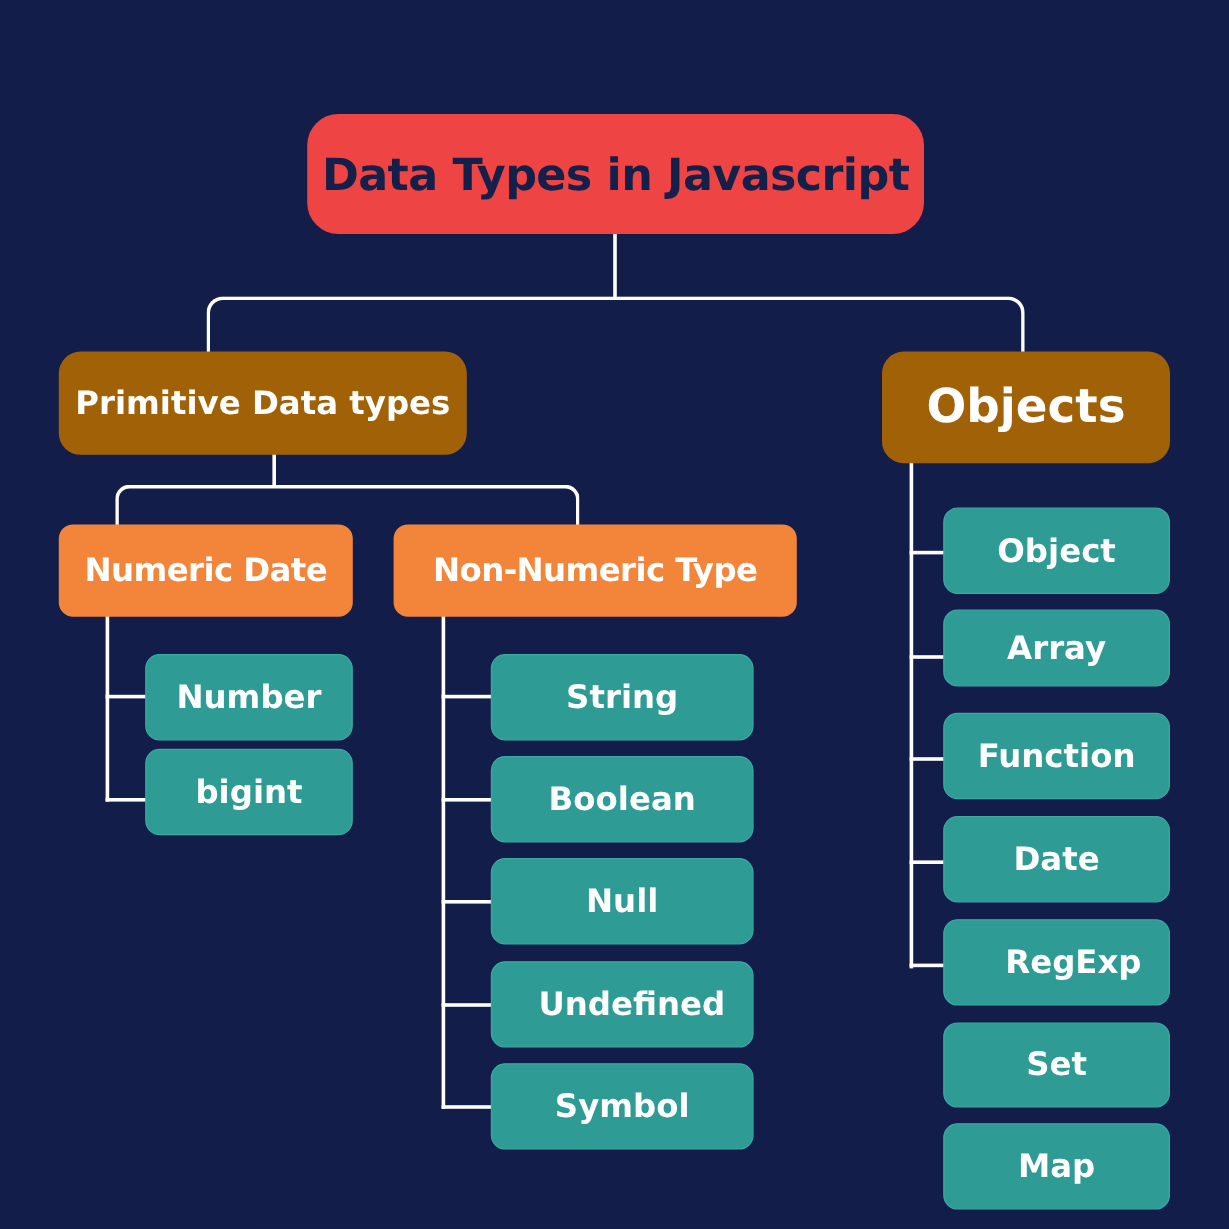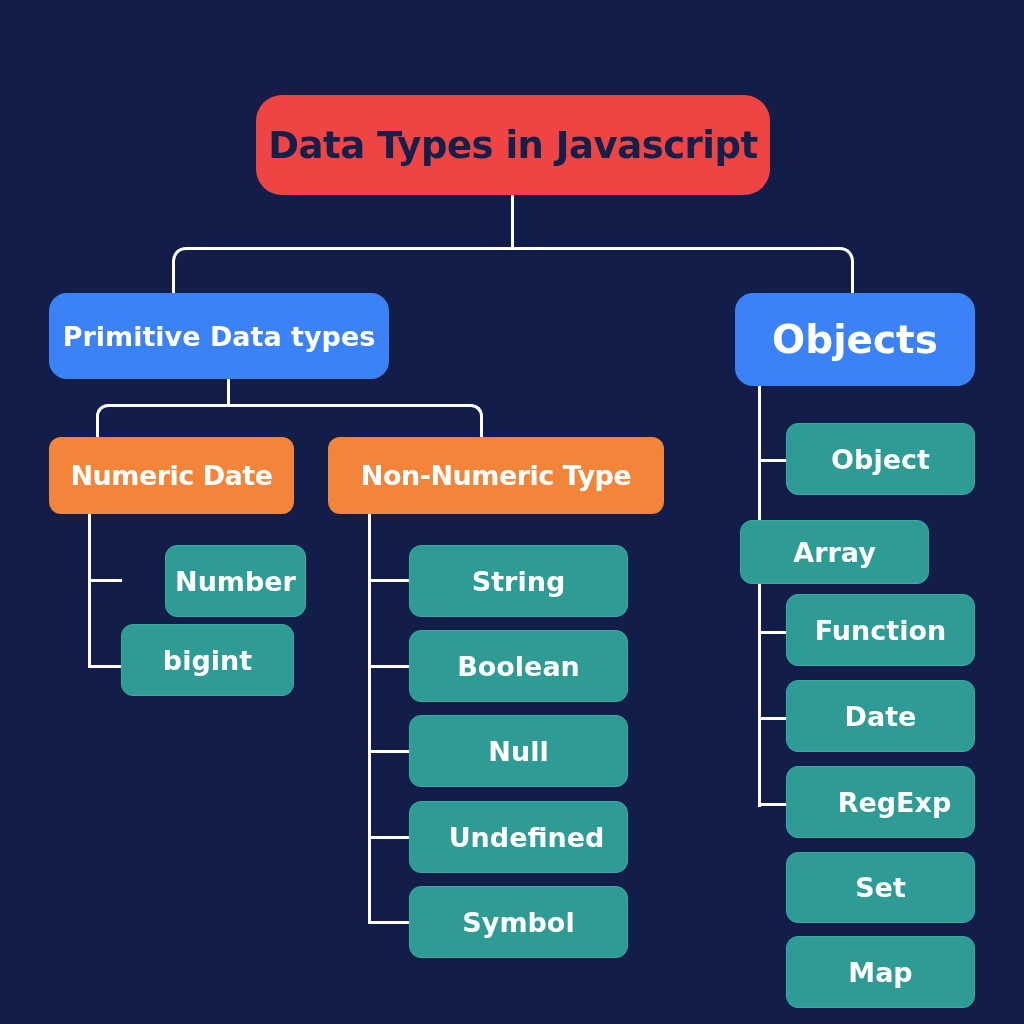--- a/index.html
+++ b/index.html
@@ -1,19 +1,19 @@
 <!DOCTYPE html>
 <html><head>
 <meta charset="utf-8">
 <style>
   html,body{margin:0;padding:0;}
   body{width:1024px;height:1024px;background:#121d4a;position:relative;overflow:hidden;font-family:"DejaVu Sans","Liberation Sans",sans-serif;}
   .node{position:absolute;box-sizing:border-box;border-radius:14px;display:flex;align-items:center;justify-content:center;font-weight:bold;}
   .root{background:#ef4444;color:#15204a;border-radius:26px;font-size:37px;letter-spacing:-0.5px;}
-  .cat{background:#3b82f6;color:#ffffff;border-radius:18px;}
+  .cat{background:#a16207;color:#ffffff;border-radius:18px;}
   .sub{background:#f3853a;color:#ffffff;border-radius:12px;font-size:27px;letter-spacing:-0.5px;}
   .leaf{background:#2e9b95;color:#ffffff;border-radius:12px;font-size:27px;border:1px solid #3aaaa3;}
   .line{position:absolute;background:#ffffff;}
   .curve{position:absolute;border:3px solid #ffffff;border-bottom:none;box-sizing:border-box;}
 </style>
 </head>
 <body>
 
 <div class="line" style="left:511px;top:195px;width:3px;height:54px;"></div>
 <div class="curve" style="left:172px;top:247px;width:682px;height:48px;border-radius:14px 14px 0 0;"></div>
@@ -40,28 +40,28 @@
 <div class="line" style="left:758px;top:803px;width:29px;height:3px;"></div>
 
 <div class="node root" style="left:256px;top:95px;width:514px;height:100px;">Data Types in Javascript</div>
 
 <div class="node cat" style="left:49px;top:293px;width:340px;height:86px;font-size:27px;">Primitive Data types</div>
 <div class="node cat" style="left:735px;top:293px;width:240px;height:93px;font-size:39px;">Objects</div>
 
 <div class="node sub" style="left:49px;top:437px;width:245px;height:77px;">Numeric Date</div>
 <div class="node sub" style="left:328px;top:437px;width:336px;height:77px;">Non-Numeric Type</div>
 
-<div class="node leaf" style="left:121px;top:545px;width:141px;height:72px;margin-left:44px;">Number</div>
+<div class="node leaf" style="left:121px;top:545px;width:173px;height:72px;">Number</div>
 <div class="node leaf" style="left:121px;top:624px;width:173px;height:72px;">bigint</div>
 
 <div class="node leaf" style="left:409px;top:545px;width:219px;height:72px;">String</div>
 <div class="node leaf" style="left:409px;top:630px;width:219px;height:72px;">Boolean</div>
 <div class="node leaf" style="left:409px;top:715px;width:219px;height:72px;">Null</div>
 <div class="node leaf" style="left:409px;top:801px;width:219px;height:72px;padding-left:16px;">Undefined</div>
 <div class="node leaf" style="left:409px;top:886px;width:219px;height:72px;">Symbol</div>
 
 <div class="node leaf" style="left:786px;top:423px;width:189px;height:72px;">Object</div>
-<div class="node leaf" style="left:740px;top:508px;width:189px;height:64px;margin-top:12px;">Array</div>
+<div class="node leaf" style="left:786px;top:508px;width:189px;height:64px;">Array</div>
 <div class="node leaf" style="left:786px;top:594px;width:189px;height:72px;">Function</div>
 <div class="node leaf" style="left:786px;top:680px;width:189px;height:72px;">Date</div>
 <div class="node leaf" style="left:786px;top:766px;width:189px;height:72px;padding-left:28px;">RegExp</div>
 <div class="node leaf" style="left:786px;top:852px;width:189px;height:71px;">Set</div>
 <div class="node leaf" style="left:786px;top:936px;width:189px;height:72px;">Map</div>
 
 </body></html>

